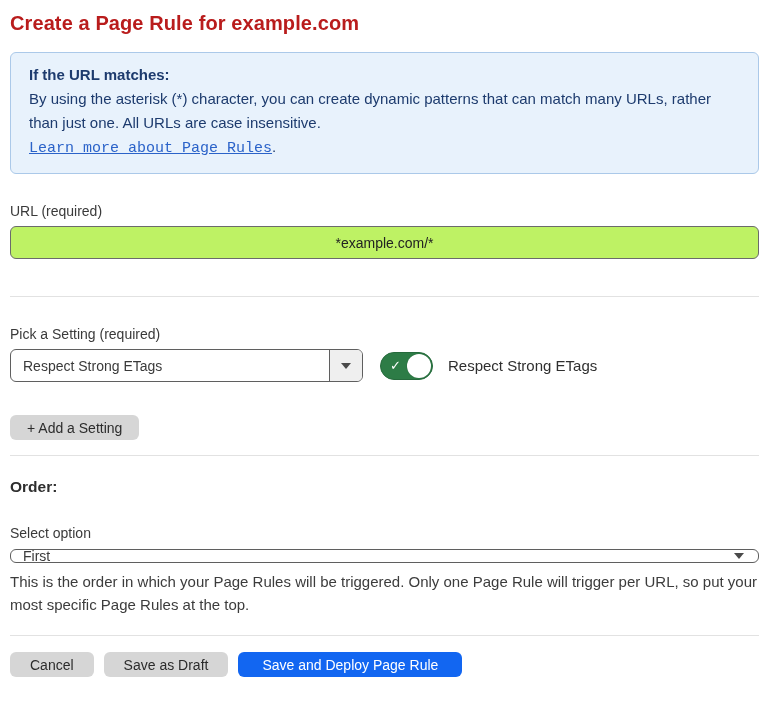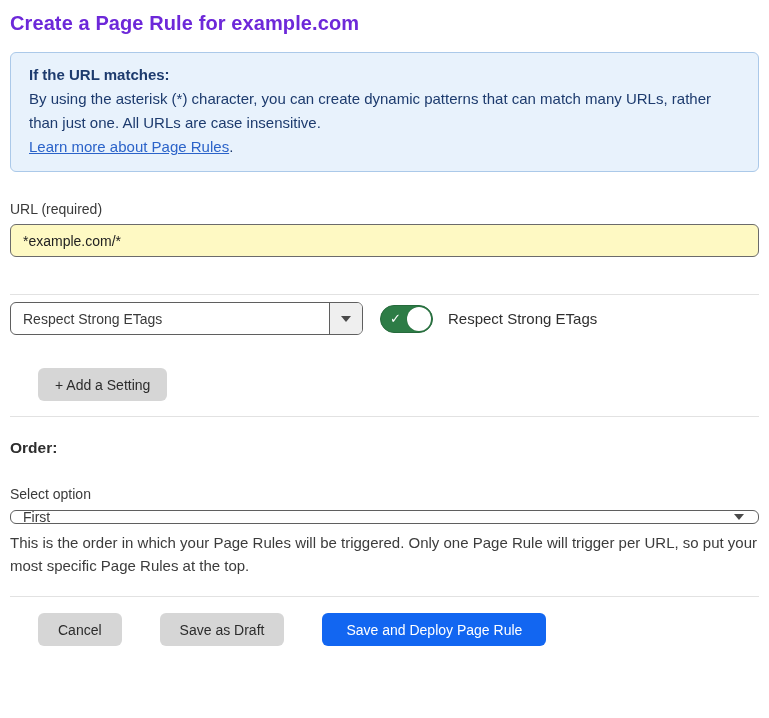--- a/index.html
+++ b/index.html
@@ -9,62 +9,64 @@
     height: 718px;
     font-family: "Liberation Sans", "DejaVu Sans", sans-serif;
     color: #333333;
     overflow: hidden;
   }
   .container { padding: 8px 10px 0 10px; }
 
   .page-title {
     font-size: 20px;
     font-weight: 700;
-    color: #6d28d9;
+    color: #b91c1c;
     letter-spacing: 0.1px;
     margin-top: 4px;
   }
 
   .info-box {
     margin-top: 17px;
     background: #e8f2fc;
     border: 1px solid #abc9e9;
     border-radius: 6px;
     padding: 10px 18px 12px 18px;
     color: #1d3b6e;
     font-size: 15px;
     line-height: 24px;
   }
   .info-box .info-heading { font-weight: 700; }
   .info-box a.info-link {
     color: #2b63c9;
     text-decoration: underline;
     cursor: pointer;
+    font-family: Liberation Mono, monospace;
   }
   .info-box .info-link-suffix { color: #1d3b6e; }
 
   .field-label {
     display: block;
     font-size: 14px;
     color: #3a3a3a;
     margin-top: 29px;
   }
 
   .url-input {
     display: block;
     width: 100%;
     height: 33px;
     margin-top: 7px;
-    background: #fef9c3;
+    background: #bef264;
     border: 1px solid #6b6b6b;
     border-radius: 6px;
     padding: 0 12px;
     font-size: 14px;
     color: #222;
     font-family: inherit;
+    text-align: center;
   }
 
   .divider {
     border: none;
     border-top: 1px solid #e2e2e2;
     margin: 0;
   }
   .divider-1 { margin-top: 37px; }
   .divider-2 { margin-top: 15px; }
   .divider-3 { margin-top: 19px; }
@@ -149,27 +151,26 @@
   .toggle-label {
     margin-left: 15px;
     font-size: 15px;
     color: #2f2f2f;
   }
 
   .btn {
     display: inline-flex;
     align-items: center;
     justify-content: center;
-    height: 33px;
+    height: 25px;
     border: none;
     border-radius: 6px;
     font-size: 14px;
     font-family: inherit;
     cursor: pointer;
-    margin-left: 28px;
   }
   .btn-gray {
     background: #d6d6d6;
     color: #2c2c2c;
   }
   .add-setting-btn {
     margin-top: 33px;
     padding: 0 17px;
   }
 
@@ -223,20 +224,21 @@
     <div class="info-body">By using the asterisk (*) character, you can create dynamic patterns that can match many URLs, rather than just one. All URLs are case insensitive.</div>
     <div><a class="info-link">Learn more about Page Rules</a><span class="info-link-suffix">.</span></div>
   </div>
 
   <label class="field-label">URL (required)</label>
   <input class="url-input" type="text" value="*example.com/*" style="">
 
   <hr class="divider divider-1">
 
 
+  <label class="field-label">Pick a Setting (required)</label>
 
   <div class="setting-row">
     <div class="select-combo">
       <div class="select-value">Respect Strong ETags</div>
       <div class="select-arrow-btn">
         <span class="caret"></span>
       </div>
     </div>
     <div class="toggle" role="switch" aria-checked="true">
       <span class="toggle-check">✓</span>

